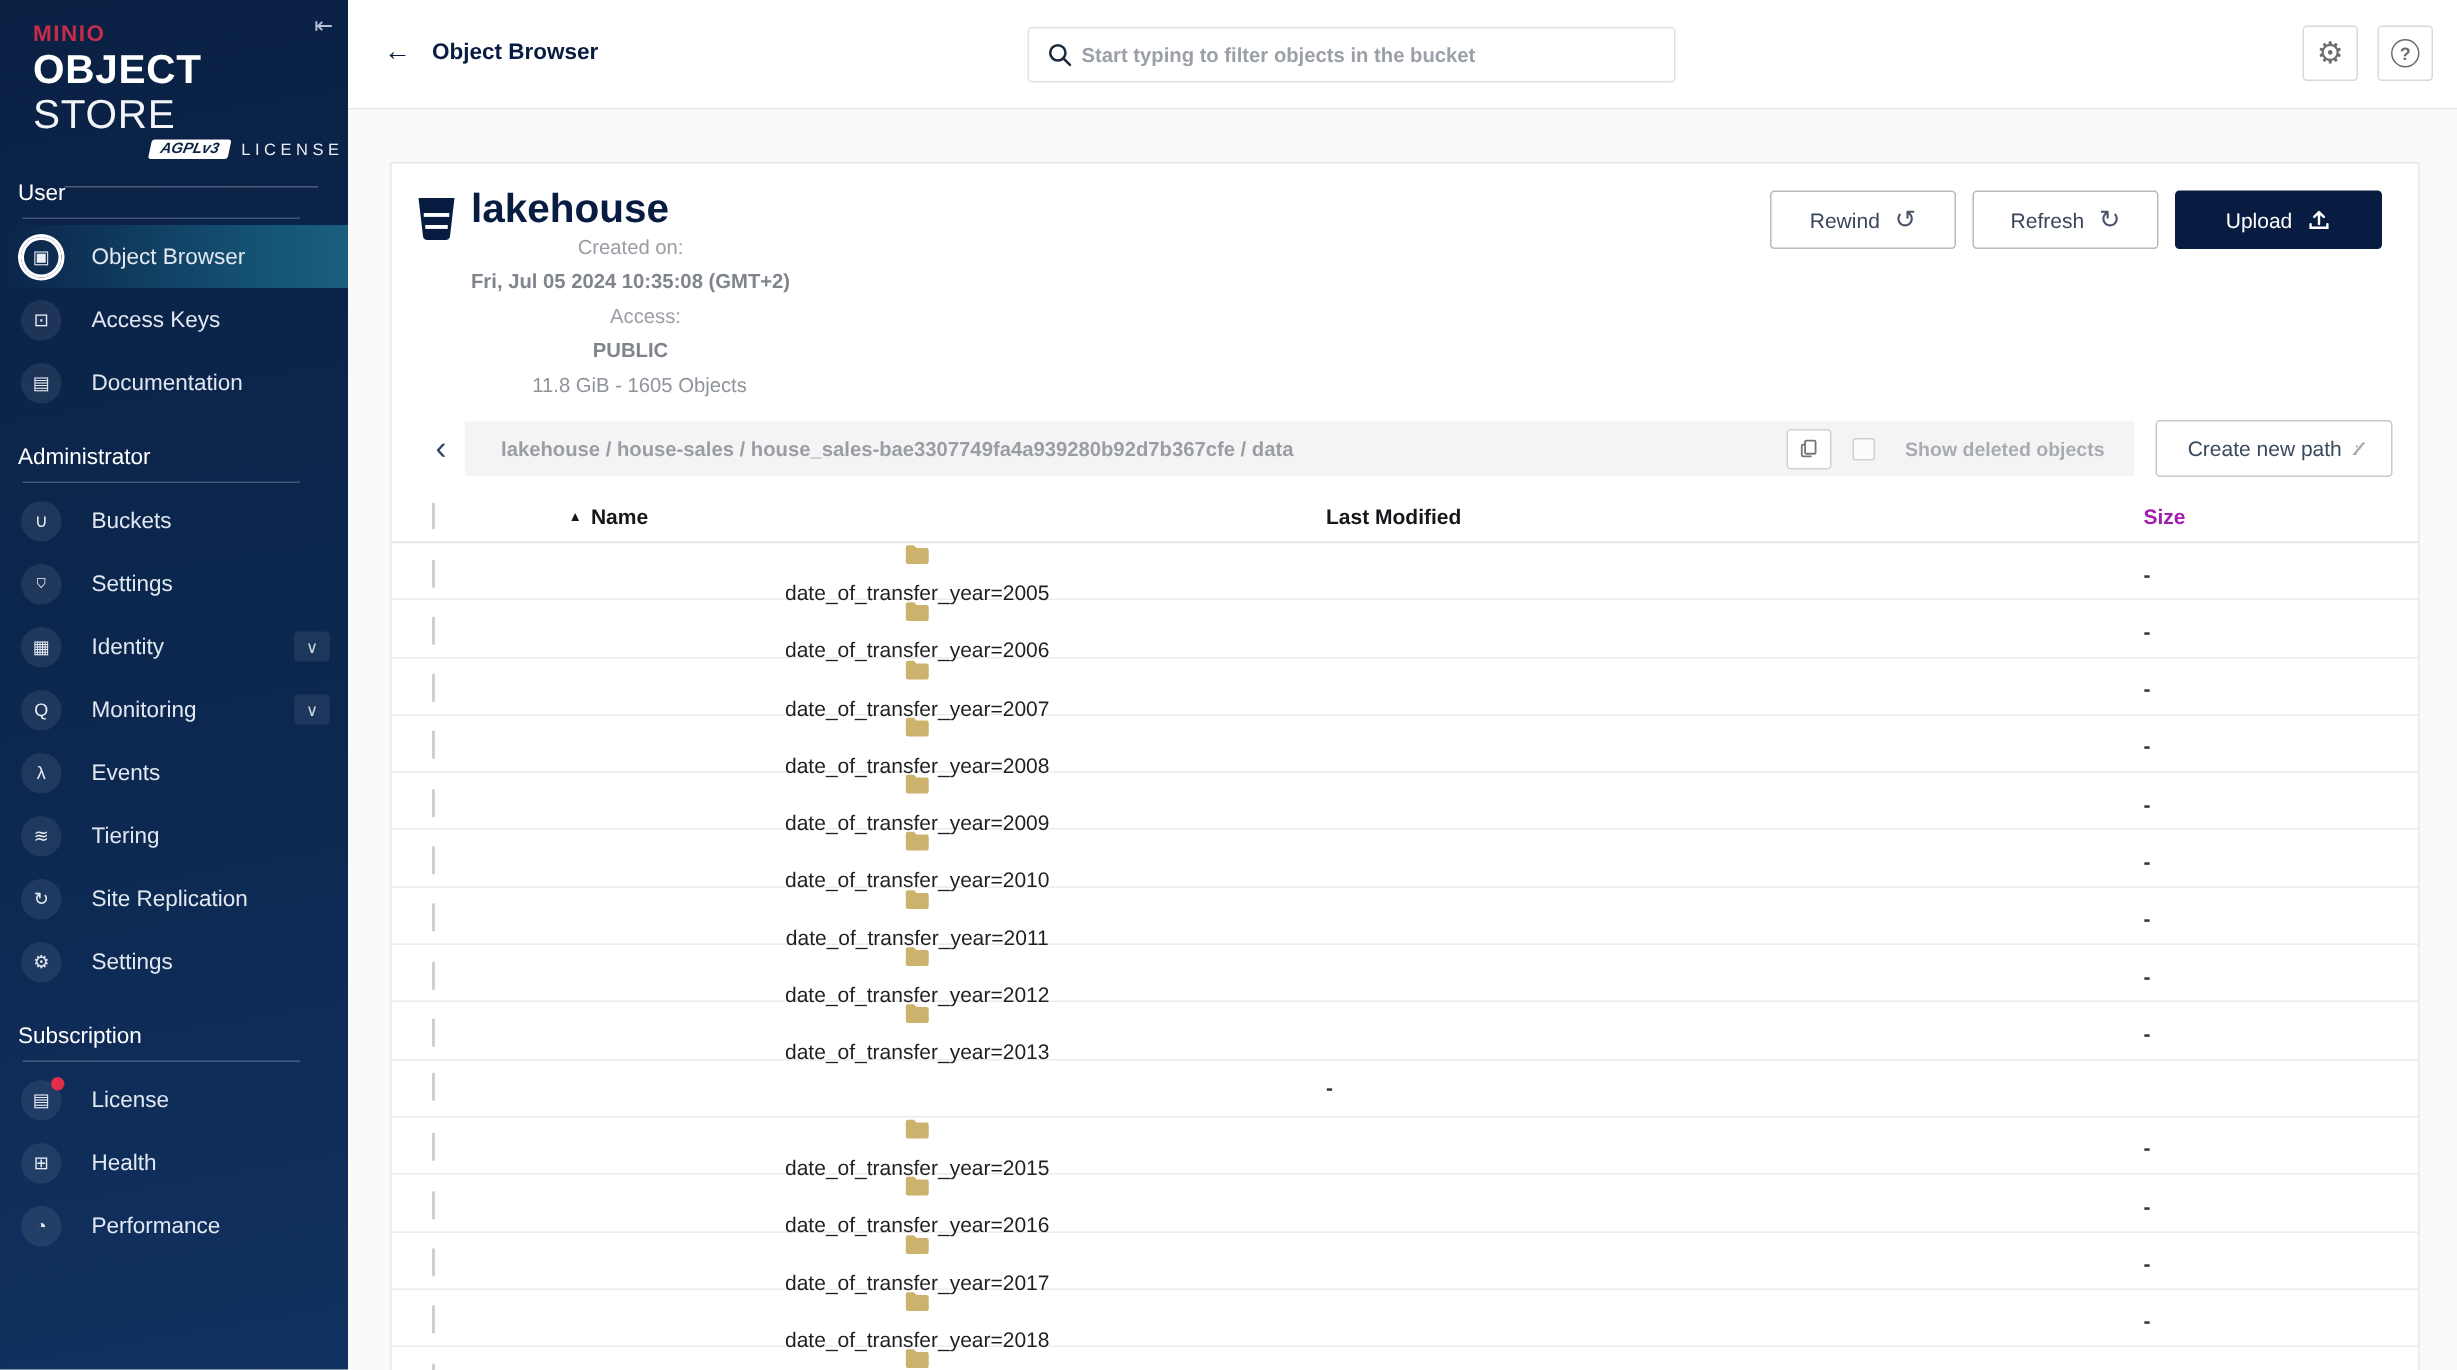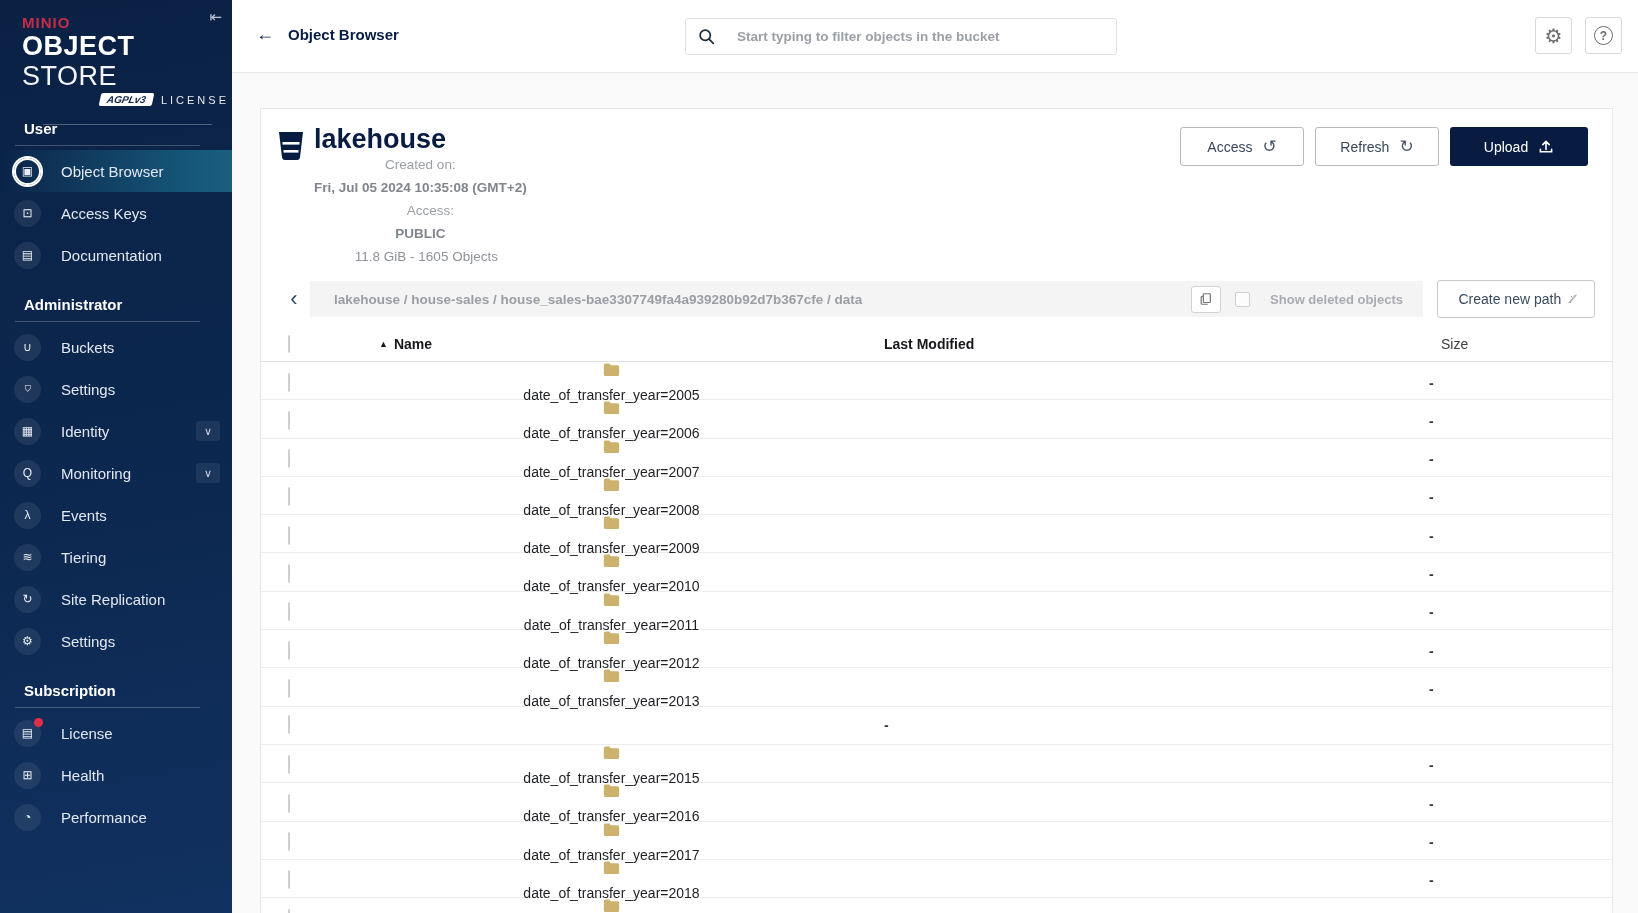--- a/index.html
+++ b/index.html
@@ -15,21 +15,21 @@
   .brand-minio { color:#c72c48; font-weight:bold; font-size:15px; letter-spacing:1px; }
   .brand-line2 { color:#ffffff; font-size:27px; line-height:30px; letter-spacing:.5px; }
   .brand-line2 .bold { font-weight:bold; }
   .brand-line2 .light { font-weight:300; color:#f2f4f8; }
   .license-row { display:flex; align-items:center; gap:8px; margin:2px 0 0 78px; }
   .agpl-badge { background:#ffffff; color:#0a2144; font-style:italic; font-weight:bold;
     font-size:10px; padding:1px 7px; transform:skewX(-12deg); border-radius:2px; }
   .license-text { color:#e8ecf3; font-size:11px; letter-spacing:3px; }
   .logo-divider { border-top:1px solid rgba(255,255,255,.28); margin:18px 20px 0 21px; }
 
-  .side-section-label { font-size:15px; color:#ffffff; padding:20px 0 8px 24px;font-weight:bold; }
+  .side-section-label { font-size:15px; color:#ffffff; padding:20px 0 8px 12px; }
   .side-divider { border-top:1px solid rgba(255,255,255,.22); margin:0 32px 4px 15px; }
   .side-item { display:flex; align-items:center; height:42px; padding-left:14px; cursor:pointer; position:relative; }
   .side-item.active { background:linear-gradient(90deg, rgba(12,40,78,0) 0%, #155577 78%, #1a5f80 100%); }
   .side-icon { width:27px; height:27px; border-radius:50%; background:rgba(255,255,255,.08);
     display:flex; align-items:center; justify-content:center; font-size:12px; color:#e8edf5; flex:0 0 27px; position:relative; }
   .side-item.active .side-icon { background:transparent; box-shadow:0 0 0 2px #ffffff inset, 0 0 0 2px #ffffff; }
   .side-icon .glyph.flip { transform:scaleY(-1); display:inline-block; }
   .side-label { margin-left:20px; font-size:15px; color:#e2e8f1; }
   .side-chevron { position:absolute; right:12px; width:24px; height:20px; border-radius:3px;
     background:rgba(255,255,255,.07); color:#cdd6e4; font-size:11px;
@@ -38,21 +38,21 @@
 
   
   .main { position:absolute; left:232px; top:0; width:1406px; height:913px; }
   .topbar { position:relative; height:73px; background:#ffffff; border-bottom:1px solid #e9e9e9; }
   .back-group { position:absolute; left:24px; top:24px; display:flex; align-items:center; gap:14px; cursor:pointer; }
   .back-arrow { color:#081c42; font-size:18px; font-weight:bold; }
   .back-label { color:#081c42; font-size:15px; font-weight:bold; }
   .search-box { position:absolute; left:453px; top:18px; width:432px; height:37px;
     border:1px solid #e1e1e1; border-radius:3px; background:#fff; display:flex; align-items:center; padding:0 12px; }
   .search-box input { border:none; outline:none; flex:1; font-size:13.5px; font-weight:bold;
-    color:#0369a1; margin-left:22px; font-family:"Liberation Sans",sans-serif; background:transparent; }
+    color:#0369a1; margin-left:6px; font-family:"Liberation Sans",sans-serif; background:transparent; }
   .search-box input::placeholder { color:#9ba0a8; font-weight:bold; }
   .topbar-right { position:absolute; right:16px; top:17px; display:flex; gap:13px; }
   .icon-btn { width:37px; height:37px; border:1px solid #d9d9d9; border-radius:3px; background:#fff;
     display:flex; align-items:center; justify-content:center; color:#6d6d6d; cursor:pointer; }
   .gear-glyph { font-size:20px; line-height:1; }
   .help-glyph { width:19px; height:19px; border:1.5px solid #6d6d6d; border-radius:50%;
     font-size:12px; font-weight:bold; display:flex; align-items:center; justify-content:center; }
 
   
   .card { position:absolute; left:28px; top:108px; width:1353px; min-height:780px;
@@ -92,21 +92,21 @@
   
   .obj-table { margin:8px 0 0 0; }
   .t-row { display:grid; grid-template-columns:56px 567px 545px 1fr; align-items:center; height:38.3px;
     border-bottom:1px solid #ececec; }
   .t-head { height:36px; border-bottom:1px solid #e2e2e2; font-weight:bold; color:#15171b; font-size:14px; }
   .t-check { padding-left:27px; }
   .t-name-h { display:flex; align-items:center; gap:6px; padding-left:62px; }
   .sort-arrow { font-size:9px; color:#15171b; }
   .t-name { display:flex; align-items:center; gap:10px; padding-left:22px; font-size:14px; color:#1d1f23; cursor:pointer;flex-direction:column; }
   .t-size { font-size:14px; color:#33363b; font-weight:bold; }
-  .t-head .t-size { font-weight:normal; color:#404040;margin-left:12px; }
+  .t-head .t-size { font-weight:bold; color:#a21caf; }
   .spacer-bottom { height:40px; }
 </style>
 </head>
 <body>
 
 <div class="sidebar">
   <div class="logo-wrap">
     <span class="collapse-btn">⇤</span>
     <div class="brand-minio">MINIO</div>
     <div class="brand-line2">
@@ -253,21 +253,21 @@
         <div class="bucket-meta">
           <span class="lbl">Created on:</span>
           <span class="val">Fri, Jul 05 2024 10:35:08 (GMT+2)</span>
           <span class="lbl" style="margin-left:20px">Access:</span>
           <span class="val">PUBLIC</span>
           <span class="usage">11.8 GiB - 1605 Objects</span>
         </div>
       </div>
       <div class="header-actions">
         <div class="btn-outline">
-          <span>Access</span>
+          <span>Rewind</span>
           <span class="bicon">↺</span>
         </div>
         <div class="btn-outline">
           <span>Refresh</span>
           <span class="bicon">↻</span>
         </div>
         <div class="btn-primary">
           <span>Upload</span>
           <svg width="16" height="16" viewBox="0 0 20 20">
             <path d="M10 13 V3 M6 7 L10 3 L14 7" fill="none" stroke="#ffffff" stroke-width="2" stroke-linecap="round" stroke-linejoin="round"></path>

